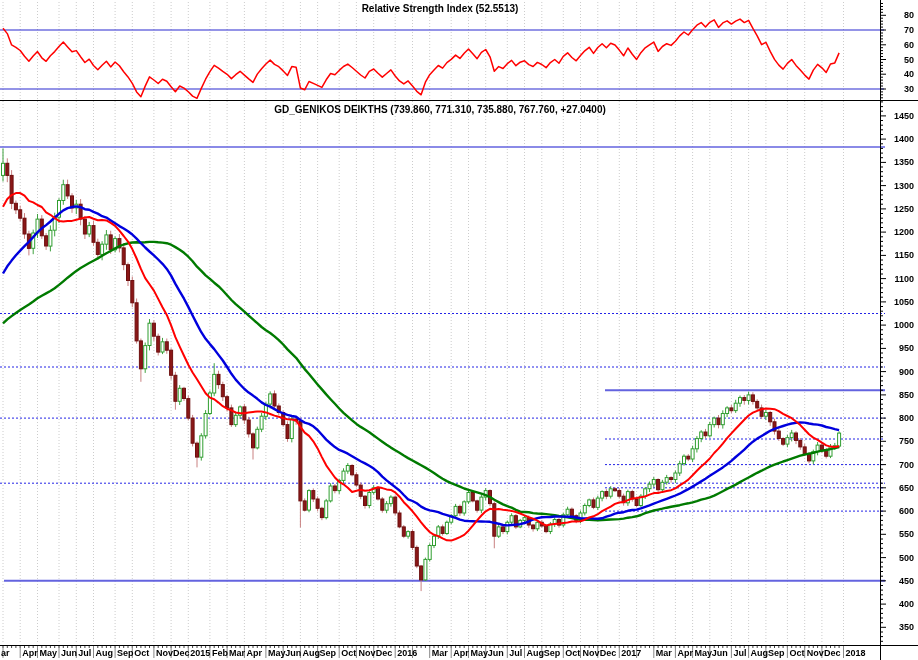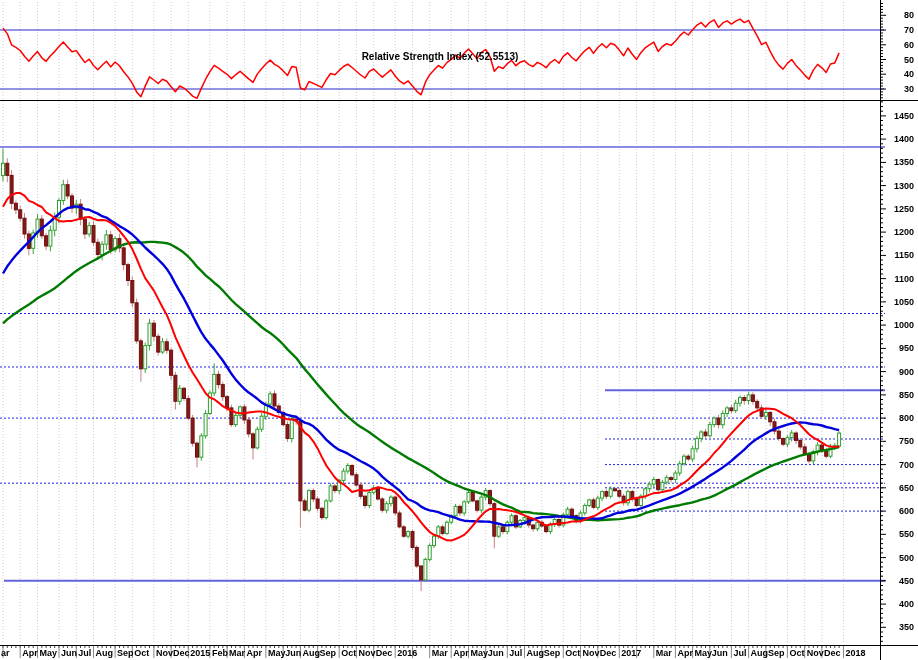--- a/index.html
+++ b/index.html
@@ -1,20 +1,20 @@
 <!DOCTYPE html>
 <html><head>
 <meta charset="utf-8">
 <style>
   html,body{margin:0;padding:0;background:#fff;}
   .screen{position:relative;width:918px;height:660px;background:#fff;overflow:hidden;
           font-family:"Liberation Sans",sans-serif;}
   .chart-title{position:absolute;left:0;width:880px;text-align:center;font-size:10px;
                font-weight:700;color:#000;pointer-events:none;white-space:nowrap;}
-  #rsi-title{top:3px;margin-top:48px;}
+  #rsi-title{top:3px;}
   #main-title{top:104px;}
   svg text{font-family:"Liberation Sans",sans-serif;font-size:9px;font-weight:700;fill:#000;}
 </style>
 </head>
 <body>
 
 <div class="screen">
   <svg id="chart-svg" width="918" height="660" viewBox="0 0 918 660">
       <defs>
         <clipPath id="rsiClip">
@@ -956,13 +956,14 @@
         <text x="733.4" y="656" text-anchor="start">Jul</text>
         <text x="750.6" y="656" text-anchor="start">Aug</text>
         <text x="767.9" y="656" text-anchor="start">Sep</text>
         <text x="789.4" y="656" text-anchor="start">Oct</text>
         <text x="806.7" y="656" text-anchor="start">Nov</text>
         <text x="823.9" y="656" text-anchor="start">Dec</text>
         <text x="845.5" y="656" text-anchor="start">2018</text>
       </g>
     </svg>
   <div id="rsi-title" class="chart-title">Relative Strength Index (52.5513)</div>
+  <div id="main-title" class="chart-title">GD_GENIKOS DEIKTHS (739.860, 771.310, 735.880, 767.760, +27.0400)</div>
 </div>
 
 </body></html>

